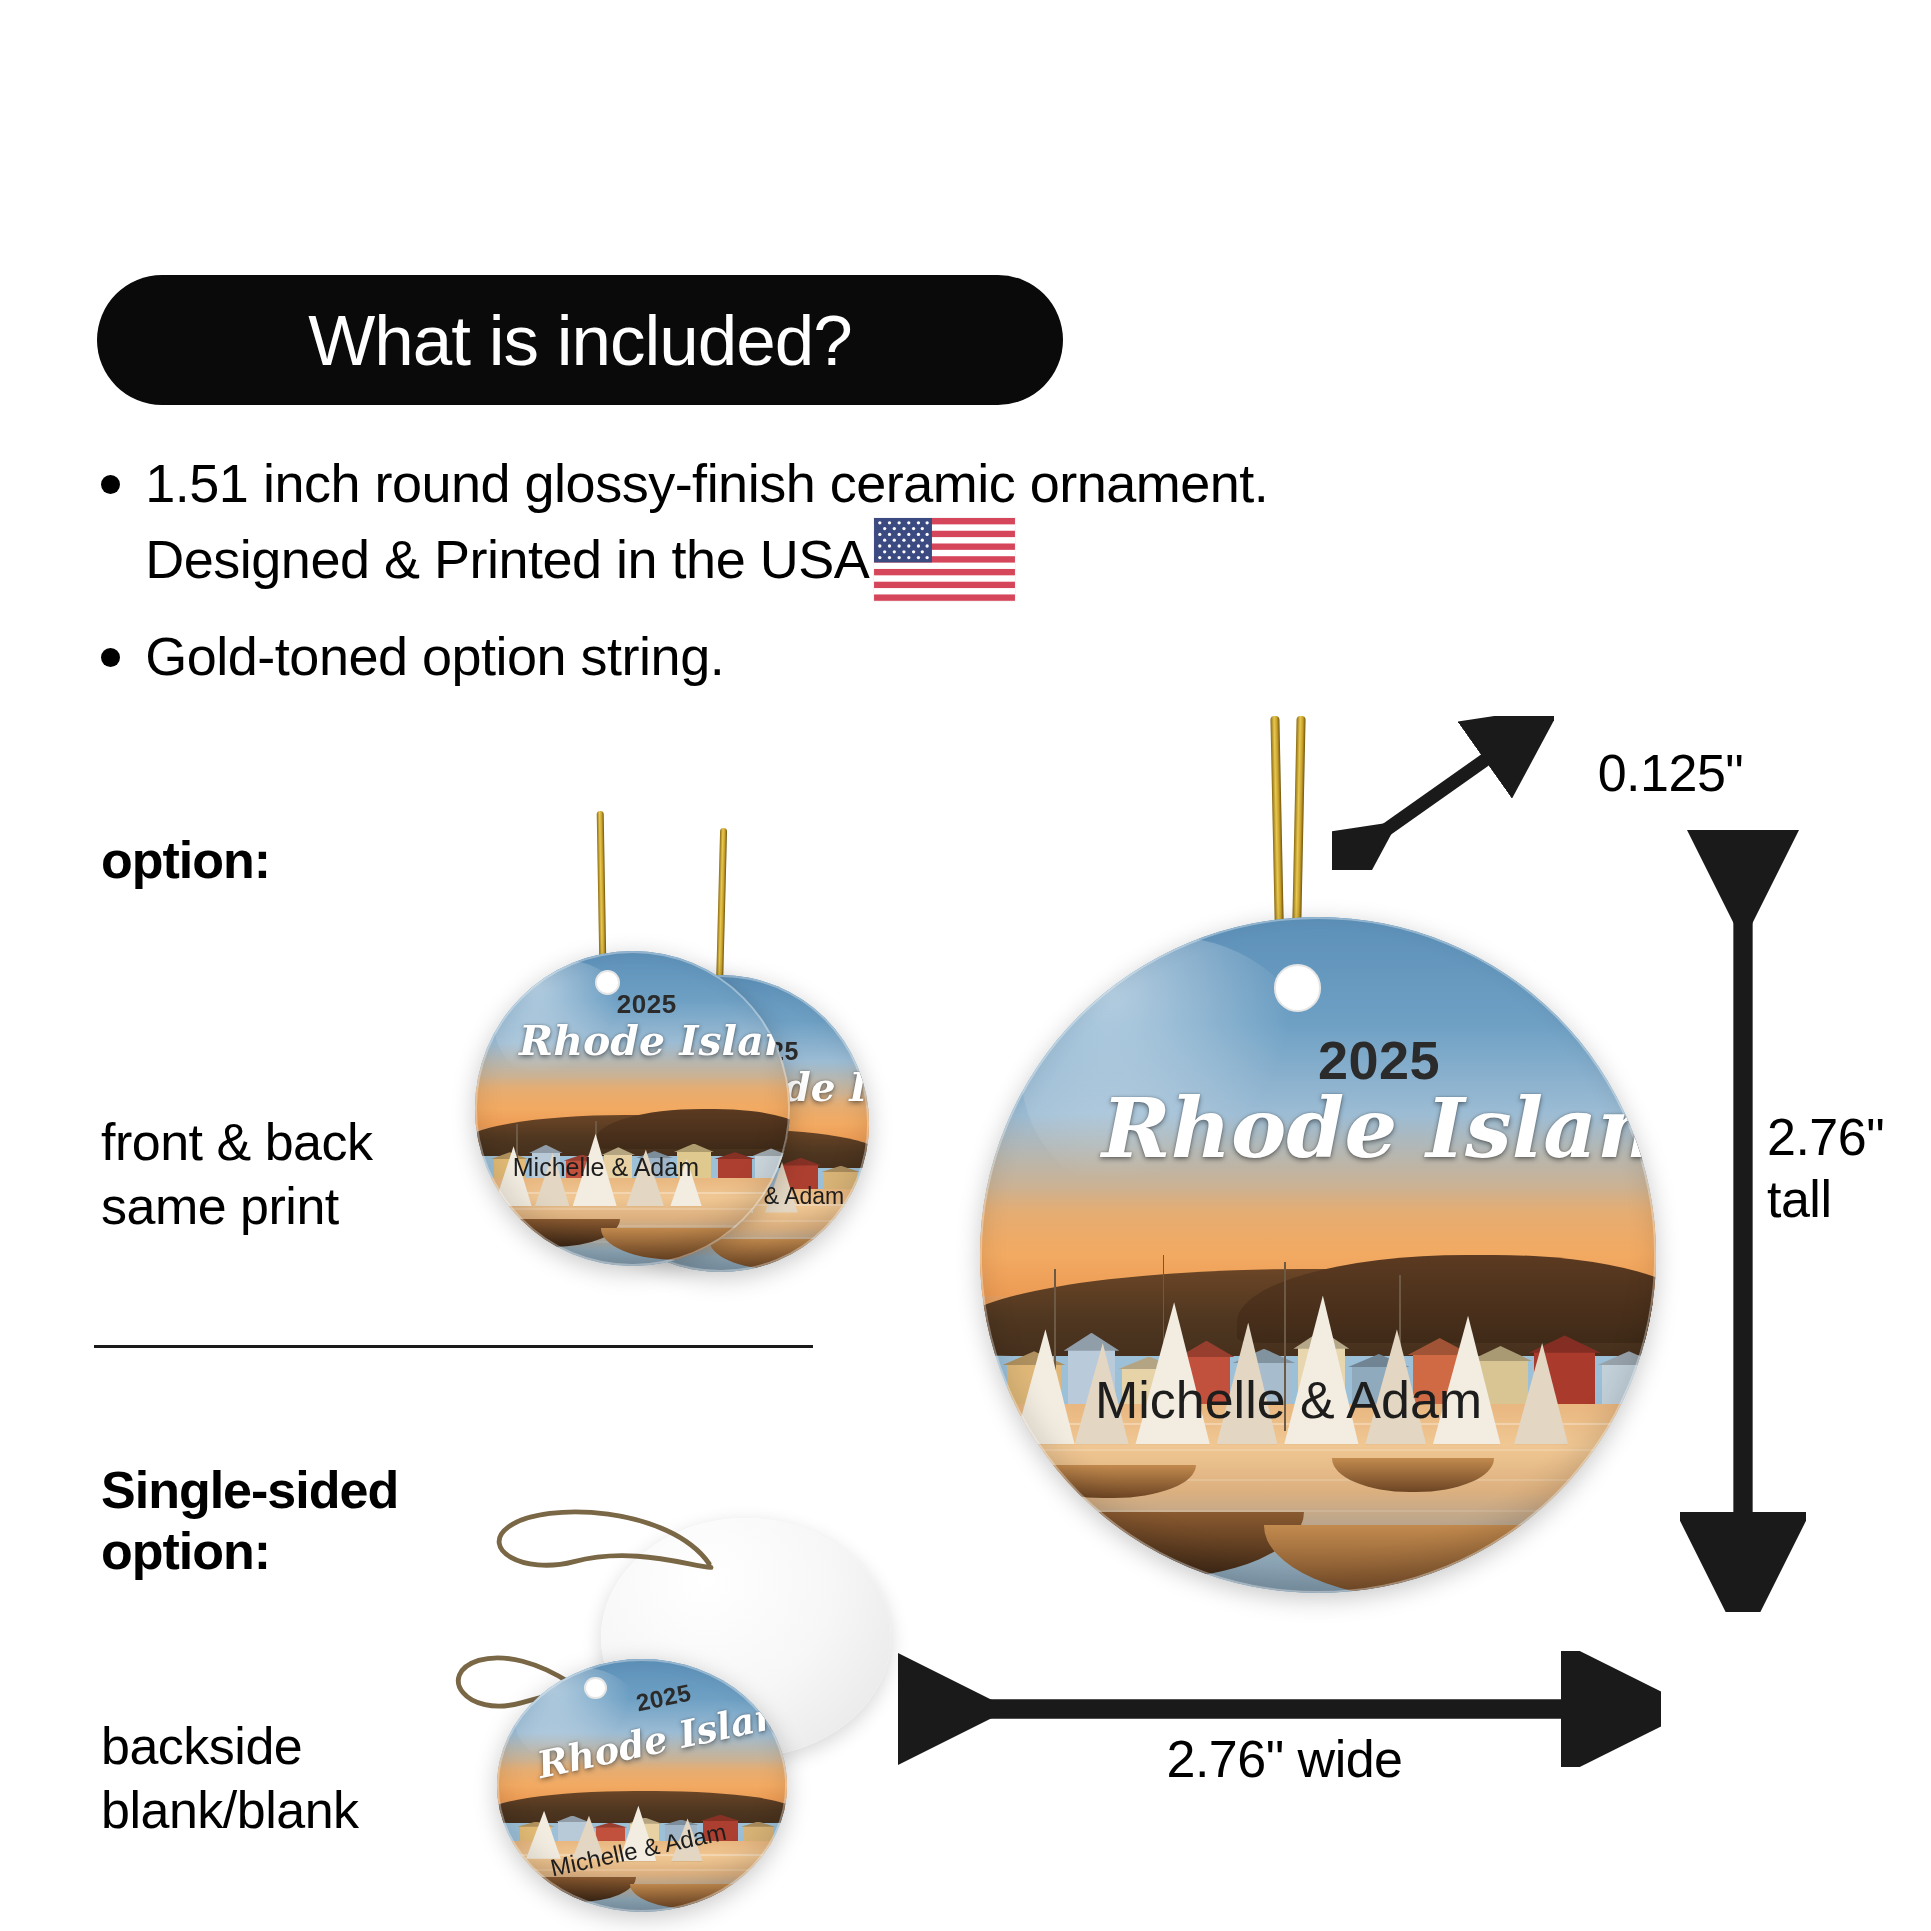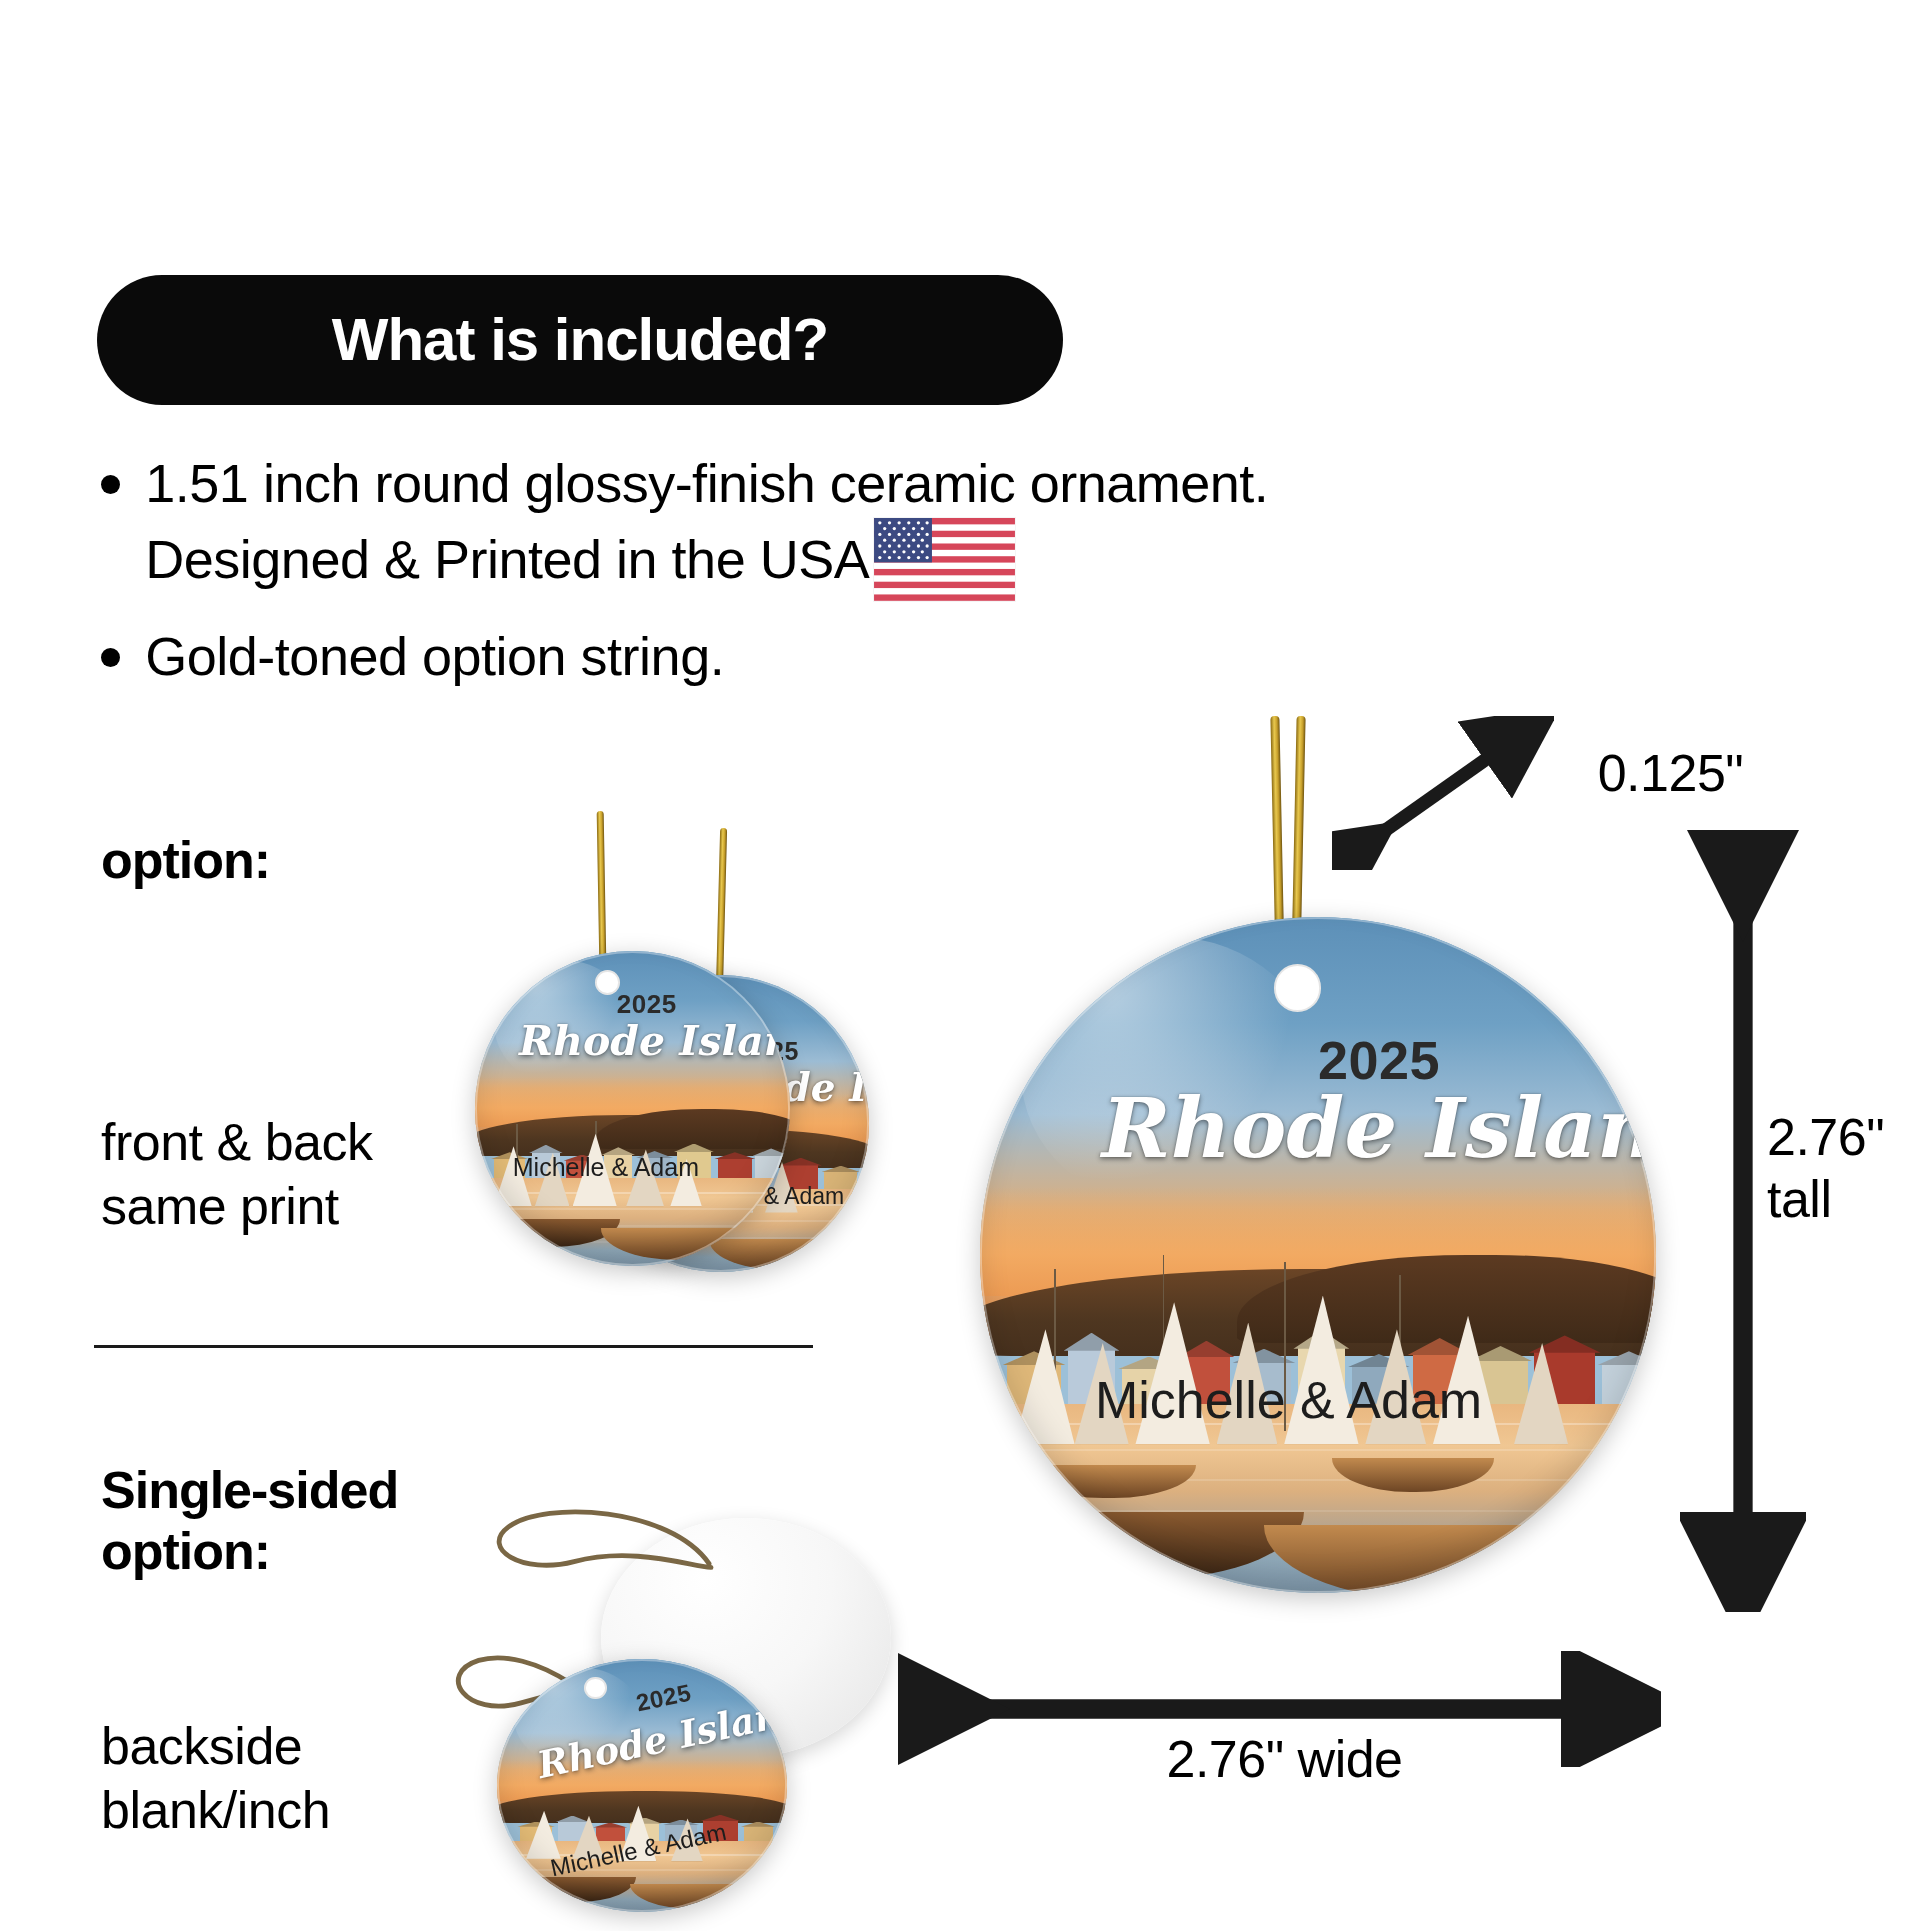--- a/index.html
+++ b/index.html
@@ -14,21 +14,21 @@
   .stage { position:absolute; inset:0; }
 
   
   .pill {
     position:absolute; left:97px; top:275px;
     width:966px; height:130px;
     background:#0a0a0a; border-radius:66px;
     display:flex; align-items:center; justify-content:center;
   }
   .pill-title {
-    color:#fff; font-size:60px; font-weight:bold;
+    color:#fff; font-size:71px; font-weight:normal;
     letter-spacing:-1px; line-height:1;
   }
 
   
   .bullets { position:absolute; left:101px; top:449px; width:1699px; }
   .bullet-row { display:flex; align-items:flex-start; margin-bottom:7.7px; }
   .dot {
     width:19.3px; height:19.3px; border-radius:50%;
     background:#000; margin:26px 25px 0 0; flex:none;
   }
@@ -294,21 +294,21 @@
 
   <div class="divider"></div>
 
   <div class="lbl-bold" style="left:101px; top:1460px; width:502px;">
     <div>Single-sided</div>
     <div>option:</div>
   </div>
 
   <div class="lbl-reg" style="left:101px; top:1714px; width:434px;">
     <div>backside</div>
-    <div>blank/inch</div>
+    <div>blank/blank</div>
   </div>
 
   <div class="blank-disc" style="left:601px; top:1518px; width:290px; height:239px; border-radius:50%;"></div>
 
   <div class="cord" style="left:429px; top:1498px;">
     <svg width="348" height="135" viewBox="0 0 360 140">
       <path d="M290 68 C 250 10, 120 2, 82 30 C 52 52, 96 80, 150 66 C 210 50, 268 70, 292 72" fill="none" stroke="#7a6745" stroke-width="5" stroke-linecap="round"></path>
     </svg>
   </div>
   <div class="cord" style="left:386px; top:1556px;">

